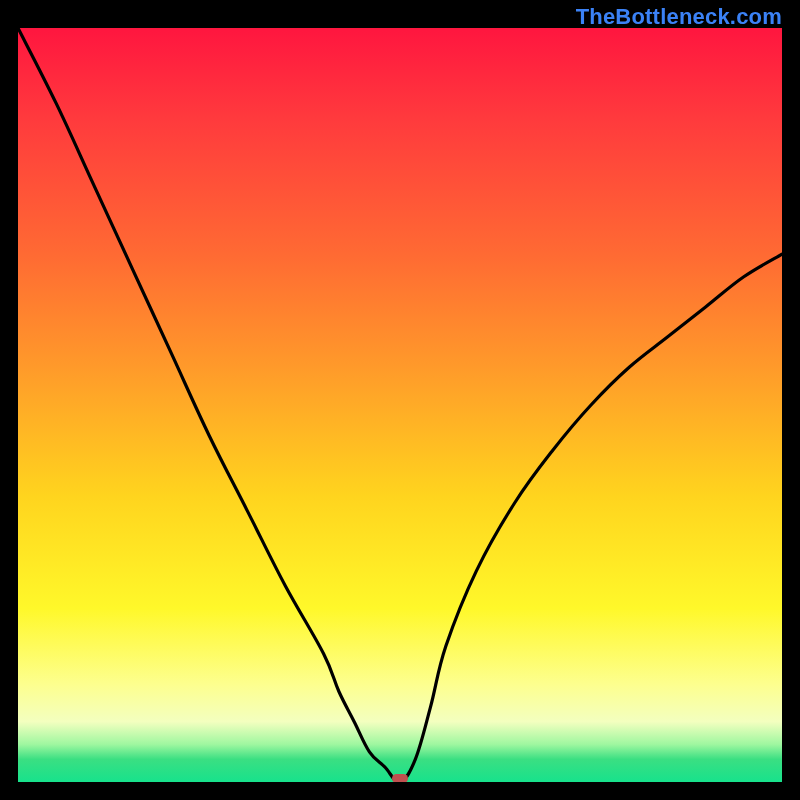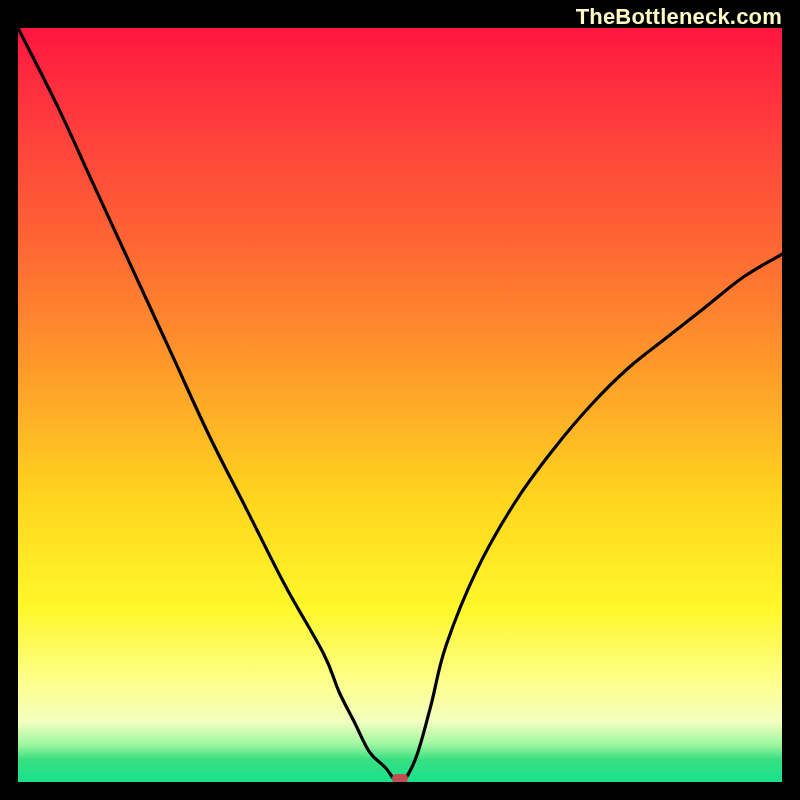--- a/index.html
+++ b/index.html
@@ -14,21 +14,21 @@
   .frame {
     position: relative;
     width: 800px;
     height: 800px;
     background: #000;
   }
   .watermark {
     position: absolute;
     top: 4px;
     right: 18px;
-    color: #fef9c3;
+    color: #3b82f6;
     font-size: 22px;
     font-weight: 600;
     letter-spacing: 0.2px;
     user-select: none;
   }
   .plot-area {
     position: absolute;
     left: 18px;
     top: 28px;
     width: 764px;

